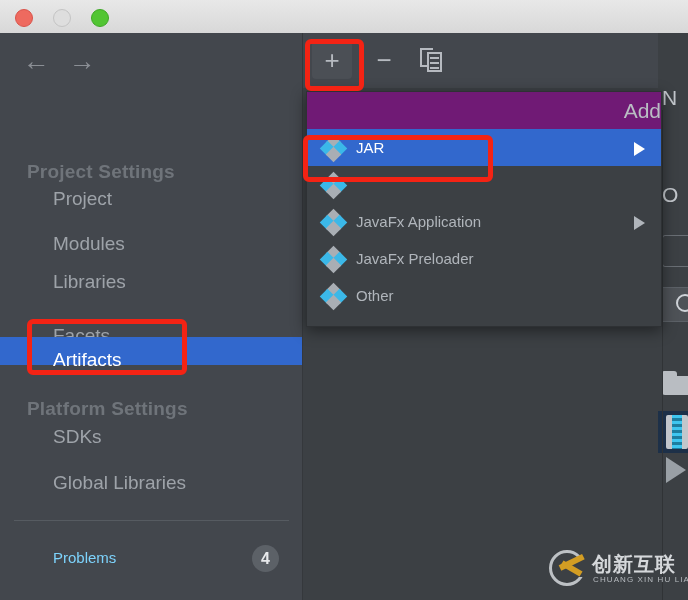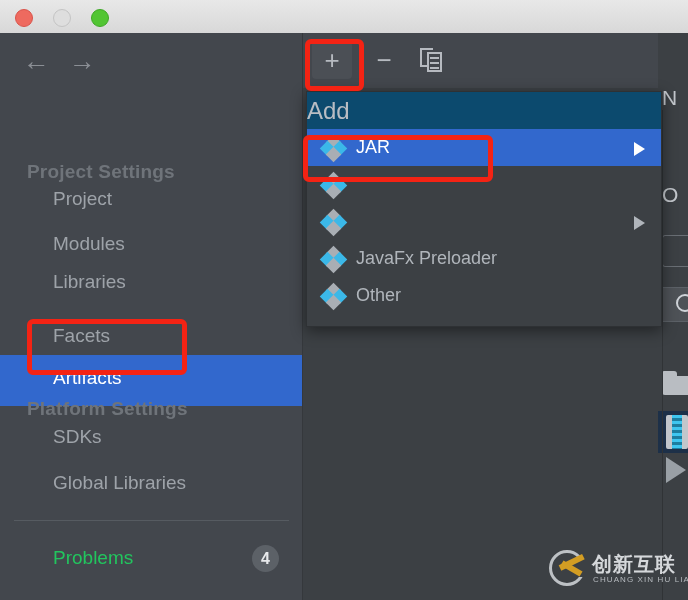--- a/index.html
+++ b/index.html
@@ -48,21 +48,21 @@
   .sb-item.selected{background:#3268cd;color:#ffffff;}
 
   .divider{
     position:absolute;left:14px;width:275px;height:1px;background:#565b61;
   }
   .problems-row{
     position:absolute;left:0;width:303px;height:40px;
   }
   .problems-label{
     position:absolute;left:53px;top:0;height:40px;line-height:40px;
-    color:#22c55e;font-size:19px;white-space:nowrap;
+    color:#7dd3fc;font-size:15px;white-space:nowrap;
   }
   .badge{
     position:absolute;left:252px;top:7px;width:27px;height:27px;border-radius:50%;
     background:#5c6167;color:#e8eaec;font-size:16px;font-weight:bold;
     line-height:27px;text-align:center;
   }
 
   .sb-vdiv{position:absolute;left:302px;top:33px;width:1px;height:567px;background:#35383c;}
 
   
@@ -120,26 +120,26 @@
   }
   .rs-vdiv{position:absolute;left:662px;top:110px;width:1px;height:490px;background:#303336;}
 
   
   .menu{
     position:absolute;left:306px;top:91px;width:354px;height:234px;
     background:#3c4044;border:1px solid #2e3134;
     box-shadow:0 4px 14px rgba(0,0,0,.45);
   }
   .menu-title{
-    position:absolute;left:0;top:0;width:354px;height:37px;background:#0c4a6e;
-    color:#b9bdc3;font-size:24px;line-height:37px;text-align:left;
+    position:absolute;left:0;top:0;width:354px;height:37px;background:#701a75;
+    color:#b9bdc3;font-size:21px;line-height:37px;text-align:right;
   }
   .mi{
     position:absolute;left:0;width:354px;height:37px;
-    color:#b0b5bb;font-size:18px;line-height:37px;padding-left:49px;
+    color:#b0b5bb;font-size:15px;line-height:37px;padding-left:49px;
     box-sizing:border-box;white-space:nowrap;cursor:default;
   }
   .mi.selected{background:#3268cd;color:#ffffff;}
 
   .diam{position:absolute;left:16px;top:9px;width:21px;height:21px;}
   .diam i{position:absolute;width:11px;height:11px;transform:rotate(45deg);}
   .diam .d-t{left:5px;top:-1px;background:#a9aeb4;}
   .diam .d-l{left:-1px;top:5px;background:#3bb8e8;}
   .diam .d-r{left:11px;top:5px;background:#3bb8e8;}
   .diam .d-b{left:5px;top:11px;background:#a9aeb4;}
@@ -182,21 +182,21 @@
       <div class="arrow back">←</div>
       <div class="arrow fwd">→</div>
     </div>
 
     <div class="sect-head" style="top:112px">Project Settings</div>
 
     <div class="sb-item" style="top:147px">Project</div>
     <div class="sb-item" style="top:192px">Modules</div>
     <div class="sb-item" style="top:230px">Libraries</div>
     <div class="sb-item" style="top:284px">Facets</div>
-    <div class="sb-item selected" style="top:322px;height:51px;line-height:46px">Artifacts</div>
+    <div class="sb-item selected" style="top:304px;height:28px;line-height:46px">Artifacts</div>
 
     <div class="sect-head" style="top:349px">Platform Settings</div>
 
     <div class="sb-item" style="top:385px">SDKs</div>
     <div class="sb-item" style="top:431px">Global Libraries</div>
 
     <div class="divider" style="top:487px"></div>
 
     <div class="problems-row" style="top:505px">
       <div class="problems-label">Problems</div>
@@ -266,20 +266,21 @@
         </span>
     </div>
 
     <div class="mi" style="top:111px">
       <span class="diam">
           <i class="d-t"></i>
           <i class="d-l"></i>
           <i class="d-r"></i>
           <i class="d-b"></i>
         </span>
+      <span>JavaFx Application</span>
       <span class="submenu-arrow"></span>
     </div>
 
     <div class="mi" style="top:148px">
       <span class="diam">
           <i class="d-t"></i>
           <i class="d-l"></i>
           <i class="d-r"></i>
           <i class="d-b"></i>
         </span>

